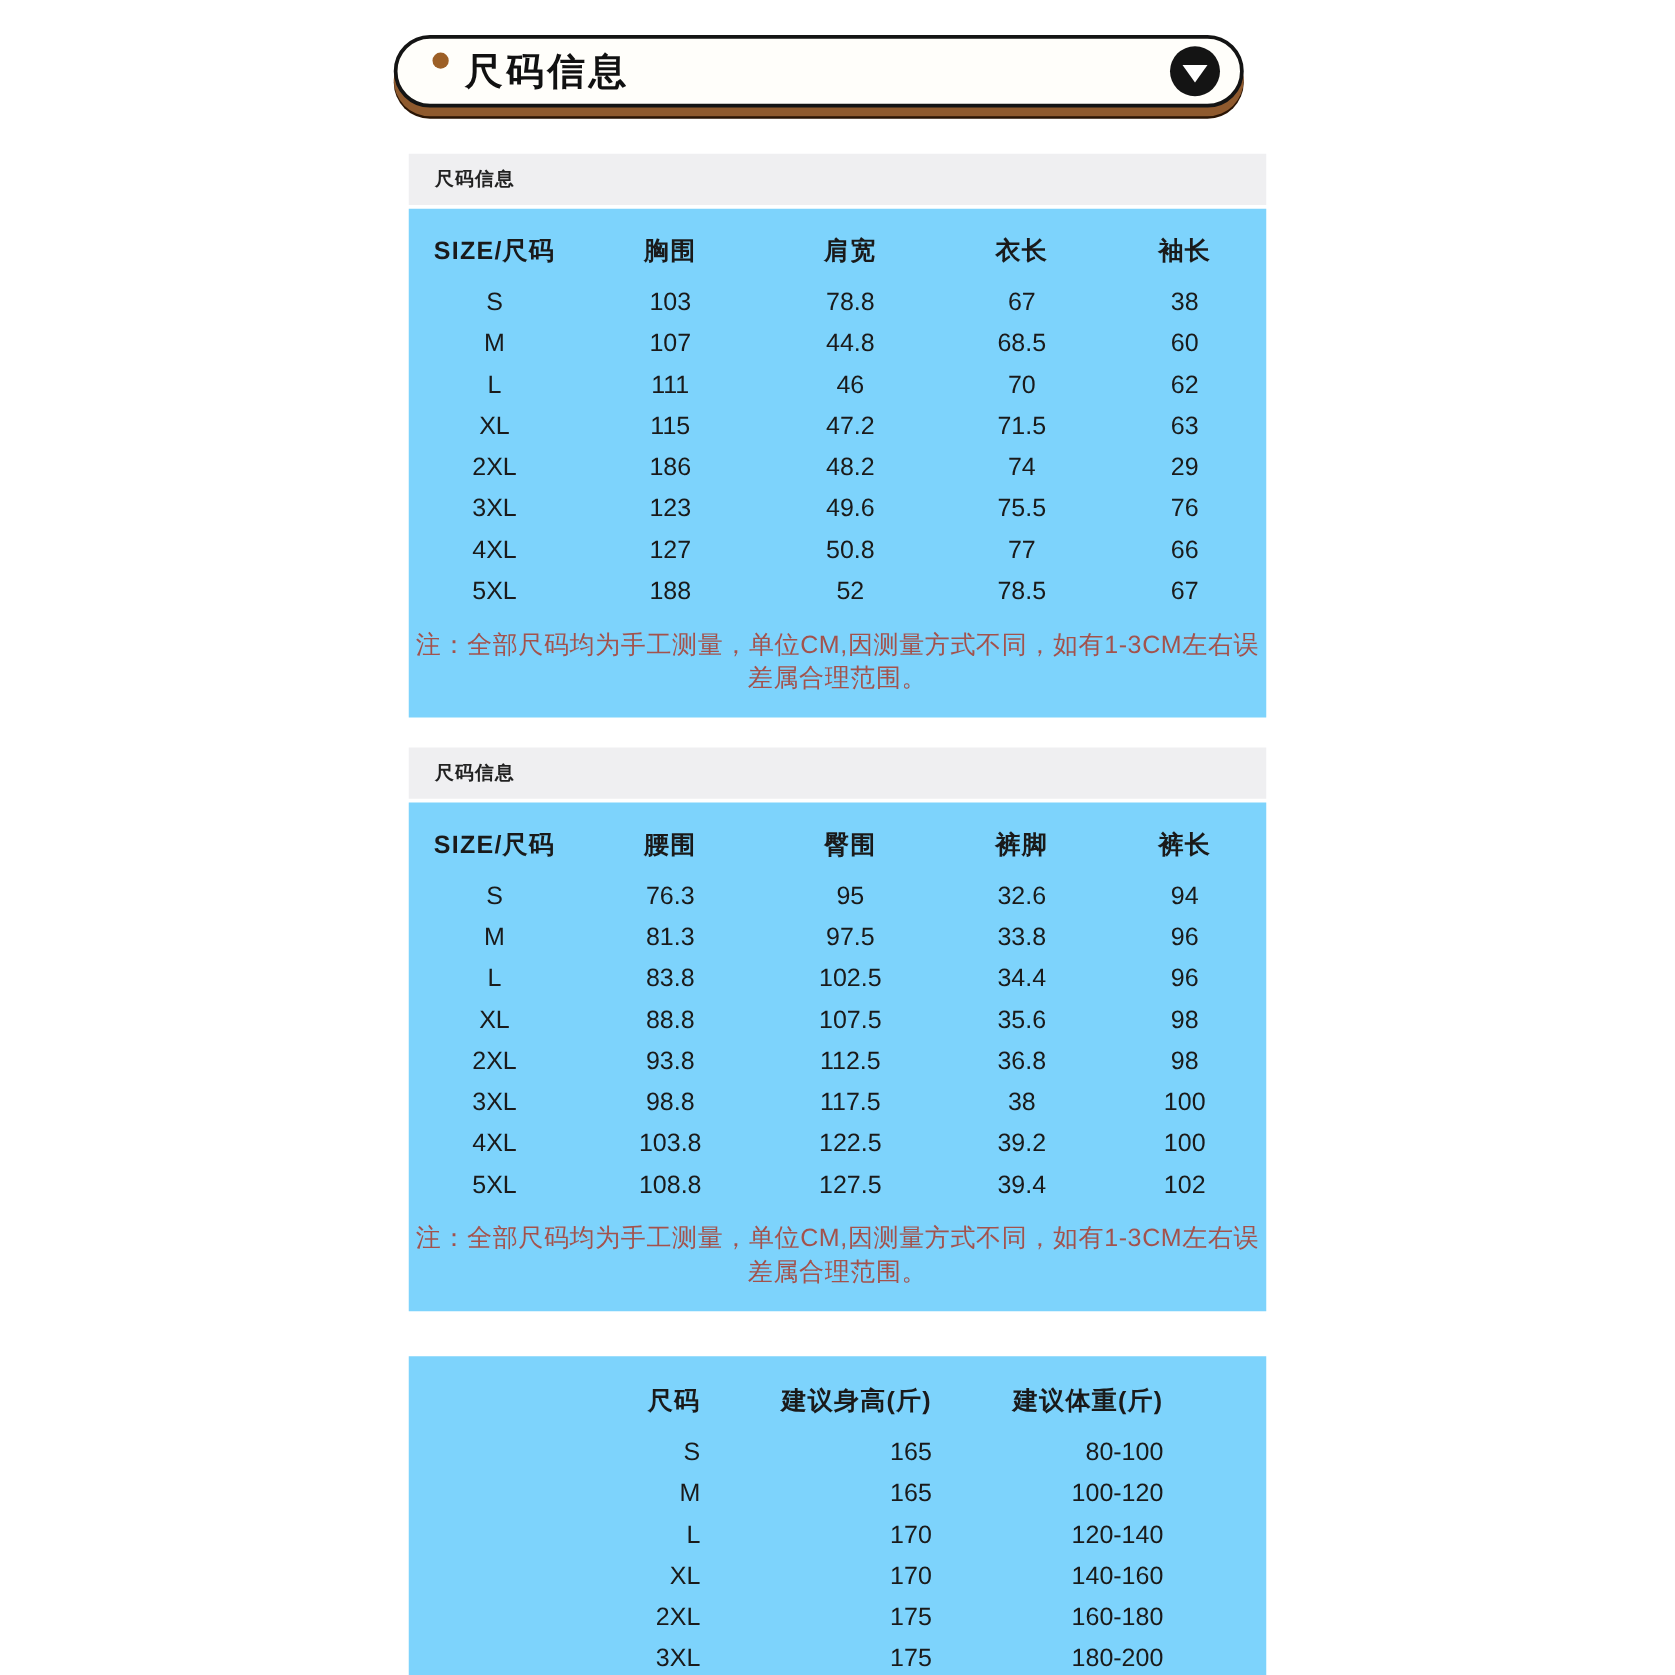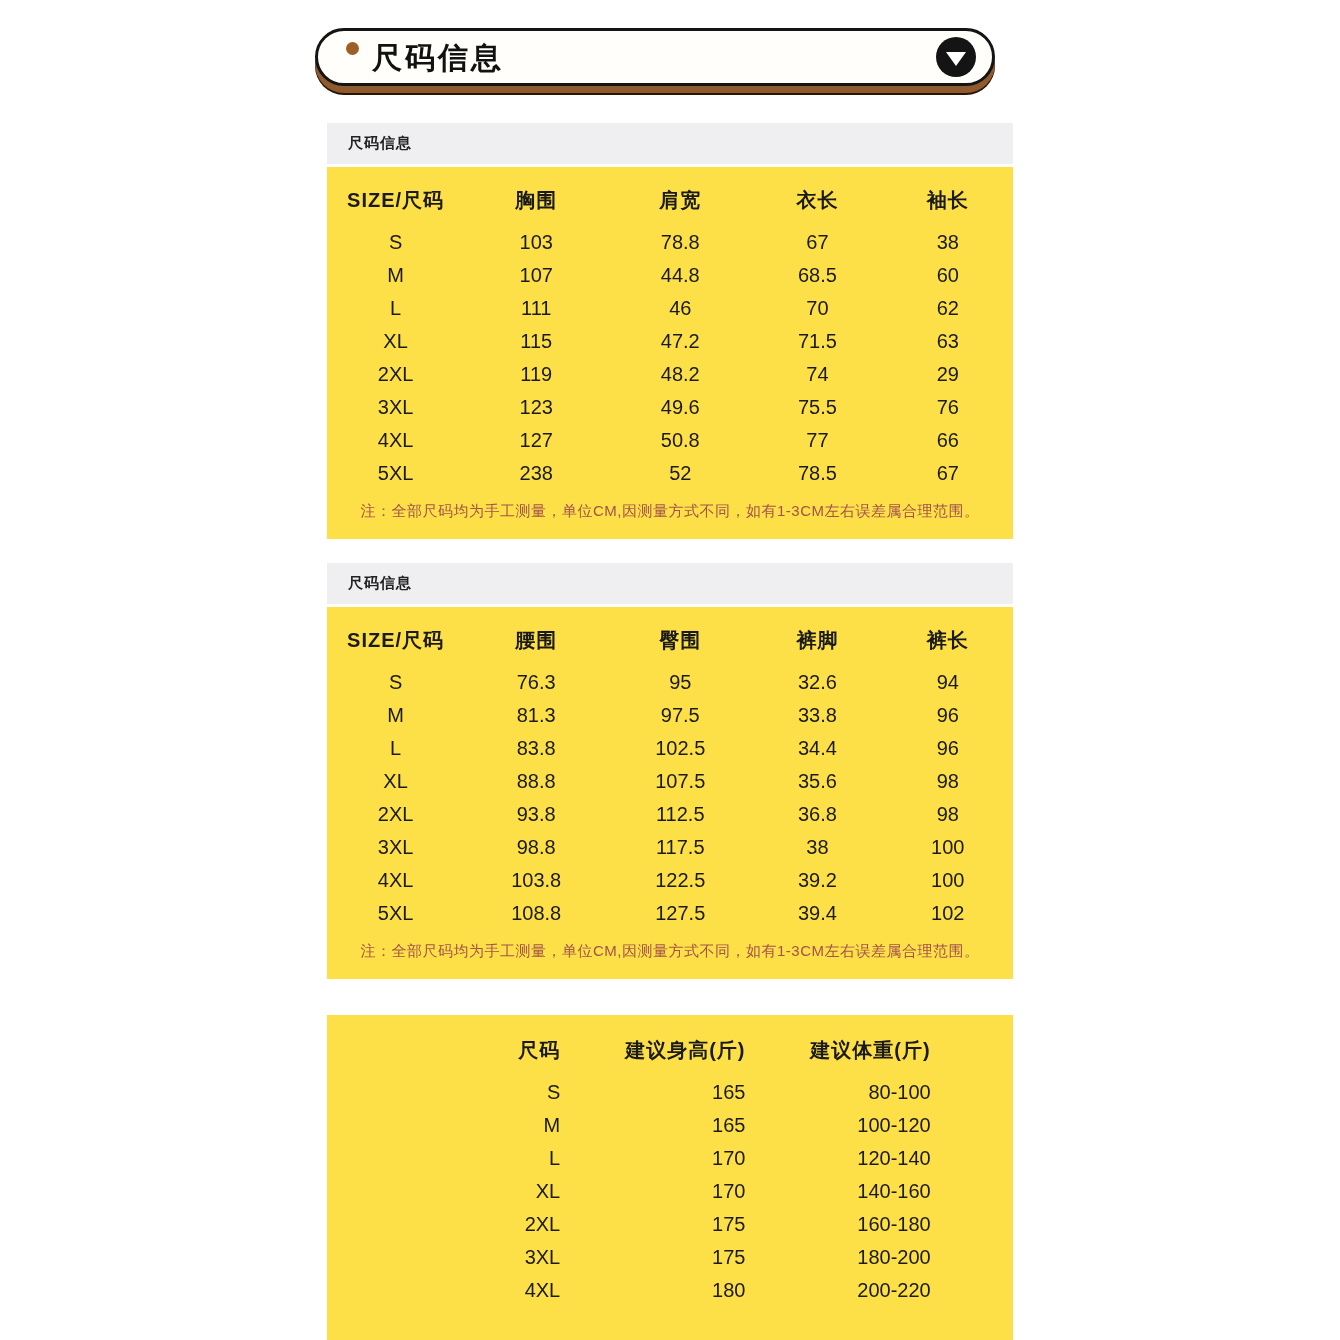--- a/index.html
+++ b/index.html
@@ -52,39 +52,39 @@
   .section { margin-bottom: 24px; }
   .section:last-child { margin-bottom: 0; }
   .section + .section.recommend { margin-top: 36px; }
   .section-title {
     background: #efeff1;
     font-size: 15px; font-weight: bold; color: #222;
     padding: 11px 21px;
     margin-bottom: 3px;
     letter-spacing: 1px;
   }
-  .section-body { background: #fde047; padding: 6px 0 4px; }
+  .section-body { background: #7dd3fc; padding: 6px 0 4px; }
   .thead {
     display: grid;
     font-size: 20px; font-weight: bold;
     text-align: center;
     padding: 14px 0 12px;
     letter-spacing: 1px;
   }
   .tr {
     display: grid;
     font-size: 20px; font-weight: 400;
     text-align: center;
     height: 33px; align-items: center;
   }
   .cols5 { grid-template-columns: 20% 21% 21% 19% 19%; }
   .cols3 { grid-template-columns: 34% 27% 27%; text-align: right; }
   .note {
     color: #a3524c;
-    font-size: 15px;
+    font-size: 20px;
     text-align: center;
     padding: 12px 0 14px;
     letter-spacing: 0.5px;
   }
   .recommend .section-body { min-height: 327px; }
   .recommend .thead { padding: 16px 0 12px; }
 </style>
 </head>
 <body>
 
@@ -132,42 +132,42 @@
           </div>
           <div class="tr cols5">
             <div>XL</div>
             <div>115</div>
             <div>47.2</div>
             <div>71.5</div>
             <div>63</div>
           </div>
           <div class="tr cols5">
             <div>2XL</div>
-            <div>119</div>
+            <div>186</div>
             <div>48.2</div>
             <div>74</div>
             <div>29</div>
           </div>
           <div class="tr cols5">
             <div>3XL</div>
             <div>123</div>
             <div>49.6</div>
             <div>75.5</div>
             <div>76</div>
           </div>
           <div class="tr cols5">
             <div>4XL</div>
             <div>127</div>
             <div>50.8</div>
             <div>77</div>
             <div>66</div>
           </div>
           <div class="tr cols5">
             <div>5XL</div>
-            <div>238</div>
+            <div>188</div>
             <div>52</div>
             <div>78.5</div>
             <div>67</div>
           </div>
         </div>
       <div class="note">注：全部尺码均为手工测量，单位CM,因测量方式不同，如有1-3CM左右误差属合理范围。</div>
     </div>
   </div>
 
   <div class="section">

